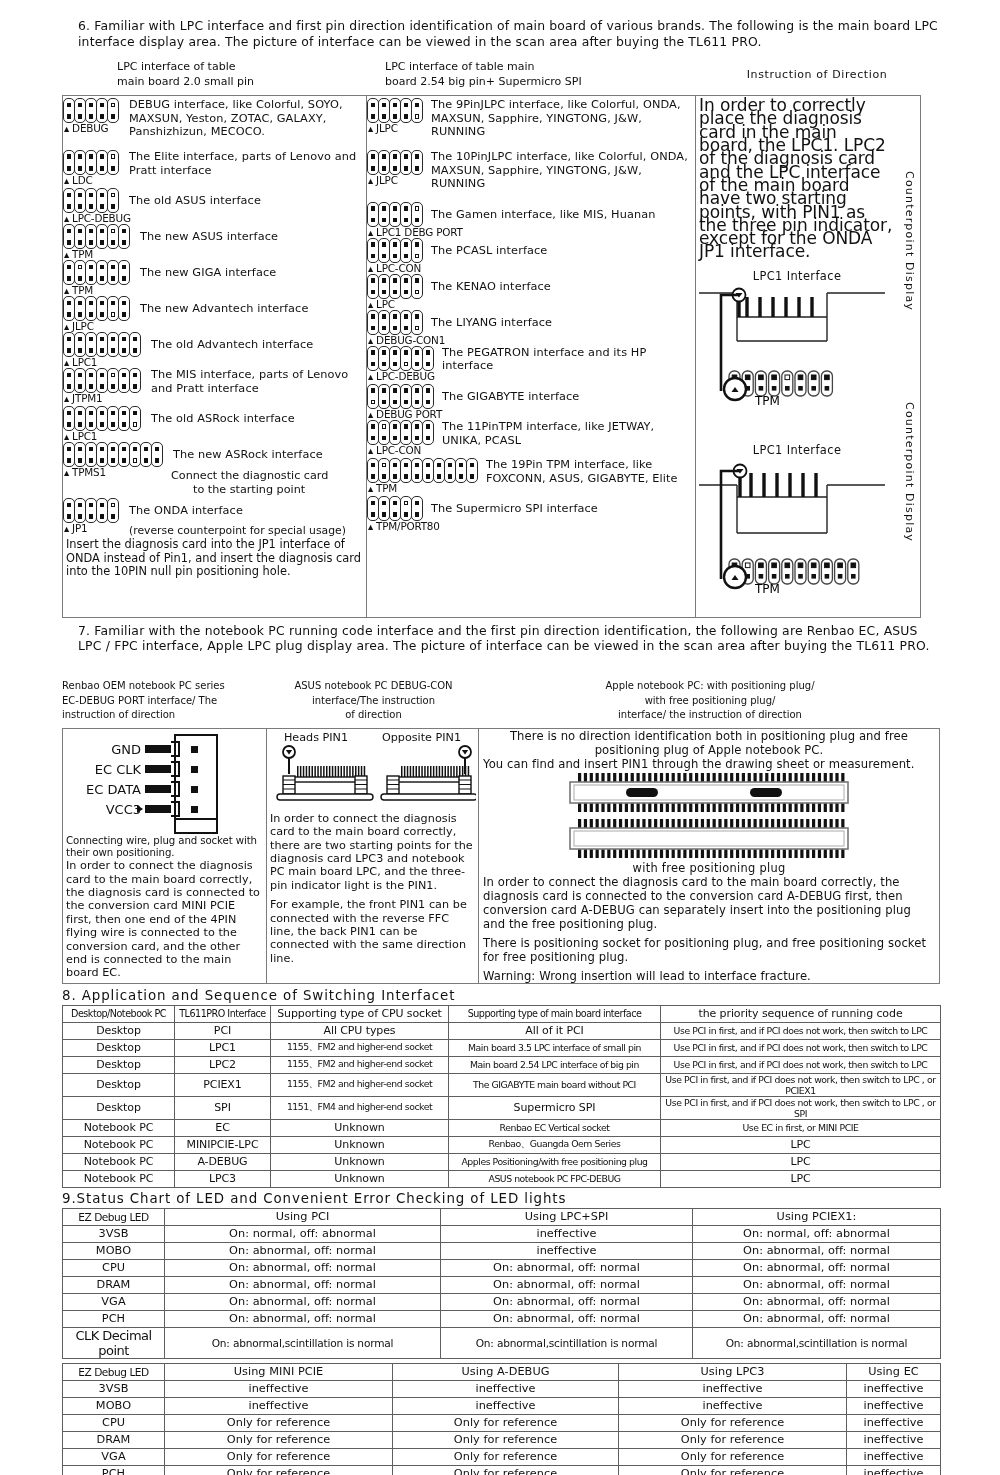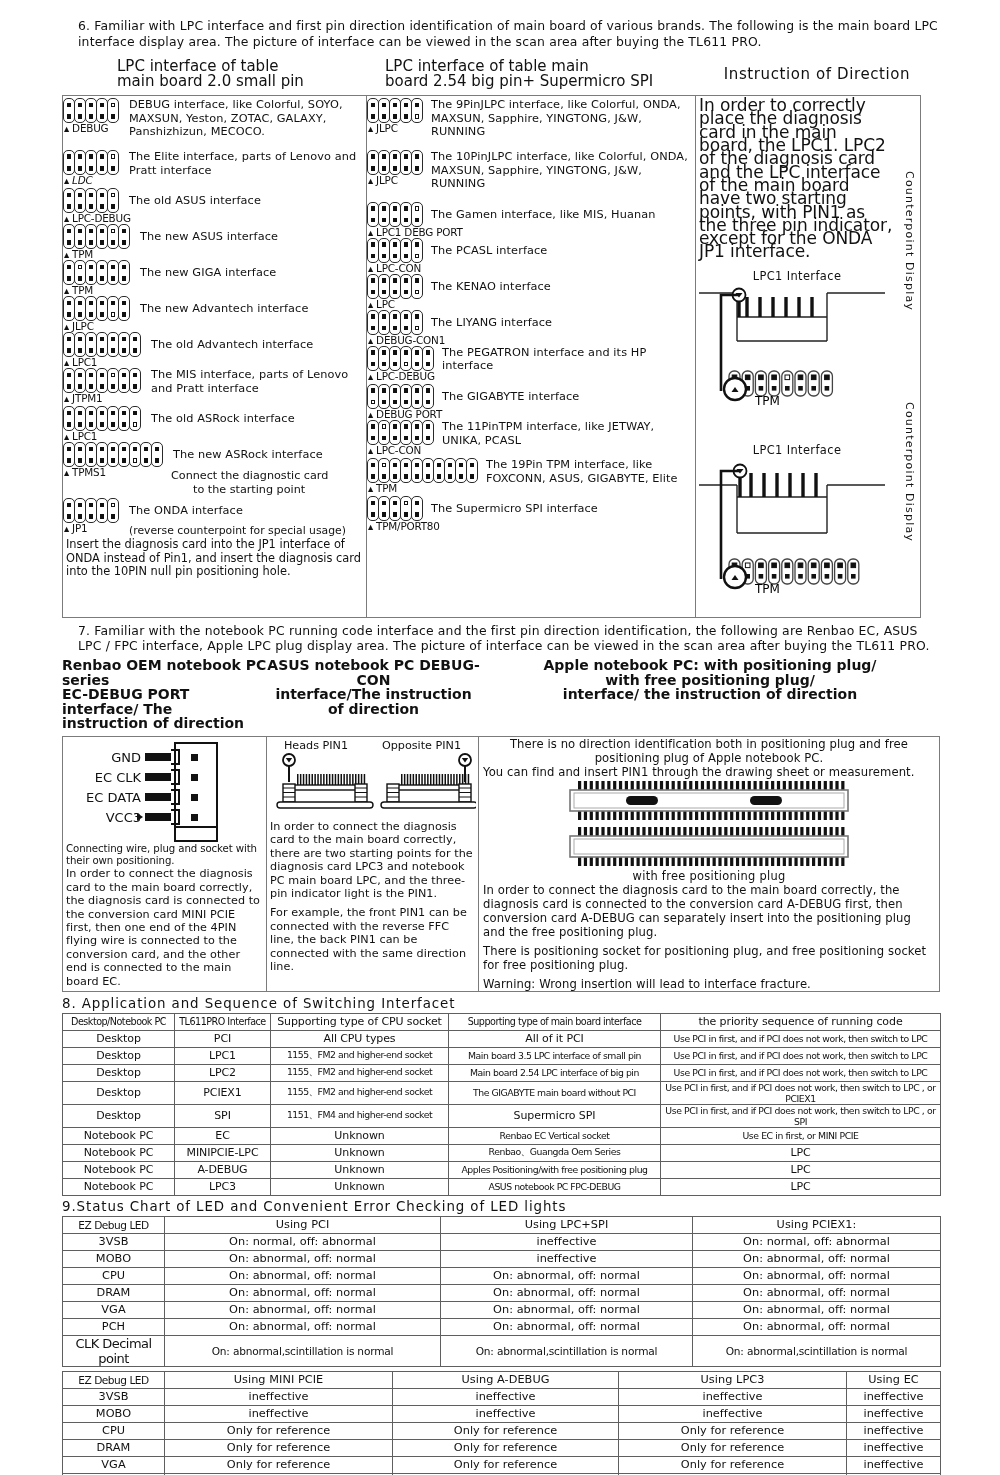--- a/index.html
+++ b/index.html
@@ -11,21 +11,21 @@
     color:#111;
     position:relative;
     overflow:hidden;
   }
   .page { position:absolute; left:62px; top:18px; width:878px; }
 
   .para { font-size:12.4px; line-height:15.6px; letter-spacing:.18px; margin:0 0 4px 16px; }
   .sec-title { font-size:13.4px; letter-spacing:.9px; margin:2px 0 2px 0; }
 
   
-  .colheads { display:flex; margin-top:10px; font-size:15px; line-height:15px; }
+  .colheads { display:flex; margin-top:10px; font-size:11px; line-height:15px; }
   .ch1 { width:305px; padding-left:55px; }
   .ch2 { width:330px; padding-left:18px; }
   .ch3 { width:240px; text-align:center; letter-spacing:.6px; padding-top:8px;}
 
   
   .s6 { display:flex; margin-top:6px; align-items:stretch; }
   .panel { border:1.4px solid #7b7b7b; position:relative; background:#fff; }
   .p1 { width:305px; }
   .p2 { width:330px; margin-left:-1px;}
   .p3 { width:226px; margin-left:-1px;}
@@ -44,21 +44,21 @@
   .pd { width:4.6px; height:4.6px; background:#111; }
   .pd.o { background:#fff; border:1px solid #111; width:4.6px; height:4.6px; }
 
   .footnote { font-size:11.4px; line-height:13.6px; padding:1px 3px 2px 3px; }
 
   
   .vert { writing-mode:vertical-rl; text-orientation:mixed; font-size:11px;
           letter-spacing:1.2px; }
 
   
-  .s7heads { display:flex; margin-top:4px; font-size:14px; line-height:14.6px;font-weight:bold; }
+  .s7heads { display:flex; margin-top:25px; font-size:10px; line-height:14.6px; }
   .s7h1 { width:205px; }
   .s7h2 { width:213px; text-align:center; }
   .s7h3 { flex:1; text-align:center; }
 
   .s7 { display:flex; margin-top:5px; }
   .q1 { width:205px; }
   .q2 { width:213px; margin-left:-1px;}
   .q3 { flex:1; margin-left:-1px;}
 
   .smalltxt { font-size:10.2px; line-height:12.2px; letter-spacing:-.1px; padding:0 3px; }
@@ -144,21 +144,21 @@
                 </div>
                 <div class="pincol">
                   <div class="pd"></div>
                   <div class="pd"></div>
                 </div>
                 <div class="pincol">
                   <div class="pd o"></div>
                   <div class="pd"></div>
                 </div>
               </div>
-              <span class="lbl" style="left: 1px; top: 24px; font-style: italic;">▴ LDC</span>
+              <span class="lbl" style="left: 1px; top: 24px;">▴ LDC</span>
             </div>
             <div class="txt" style="flex: 1 1 0%;">The Elite interface, parts of Lenovo and Pratt interface</div>
           </div>
           <div class="row" style="margin-top: 0px; padding-bottom: 11px;">
             <div class="conn-wrap" style="width: 63px;">
               <div class="conn">
                 <div class="pincol">
                   <div class="pd"></div>
                   <div class="pd"></div>
                 </div>

